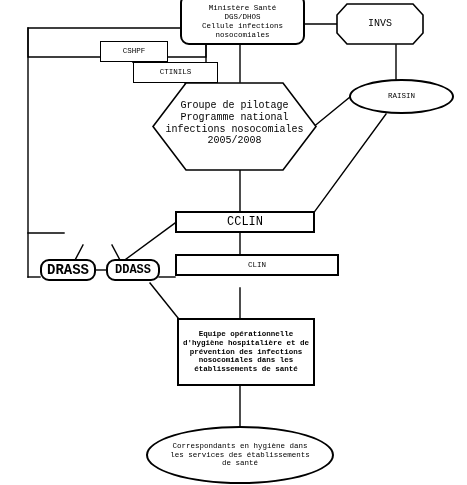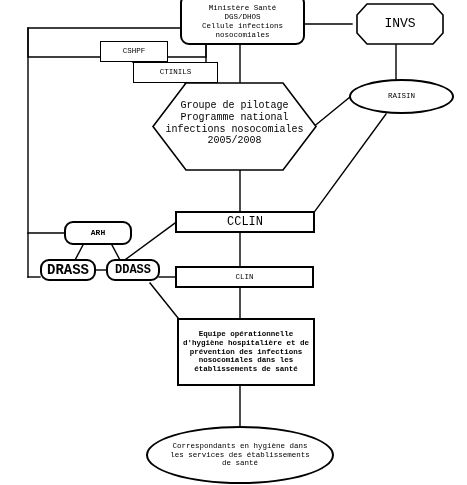--- a/index.html
+++ b/index.html
@@ -123,21 +123,21 @@
     </g>
   </svg>
 
   <div class="node rounded" style="left:180px; top:-6px; width:125px; height:51px; font-size:7.5px; padding-top:5px;">
     <span class="label">Ministère Santé
 DGS/DHOS
 Cellule infections
 nosocomiales</span>
   </div>
 
-  <div class="node poly" style="left:356px; top:3px; width:88px; height:42px; font-size:13px;">
+  <div class="node poly" style="left:336px; top:3px; width:88px; height:42px; font-size:10px;">
     <svg class="hit" viewBox="0 0 88 42" preserveAspectRatio="none">
       <polygon points="11,1 77,1 87,12 87,30 77,41 11,41 1,30 1,12" fill="#ffffff" stroke="#000000" stroke-width="1.6"></polygon>
     </svg>
     <span class="label">INVS</span>
   </div>
 
   <div class="node rect" style="left:63px; top:41px; width:68px; height:21px; font-size:7.5px;margin-left:37px;">
     <span class="label">CSHPF</span>
   </div>
 
@@ -156,33 +156,30 @@
   </div>
 
   <div class="node ellipse" style="left:349px; top:79px; width:105px; height:35px; font-size:7.5px;justify-content:center;">
     <span class="label">RAISIN</span>
   </div>
 
   <div class="node rect-thick" style="left:175px; top:211px; width:140px; height:22px; font-size:12px;justify-content:flex-end;">
     <span class="label">CCLIN</span>
   </div>
 
-  <div class="node rounded bold" style="left:64px; top:221px; width:68px; height:24px; font-size:8px;">
-    <span class="label">ARH</span>
-  </div>
 
   <div class="node rounded bold" style="left:40px; top:259px; width:56px; height:22px; font-size:14px;">
     <span class="label">DRASS</span>
   </div>
 
   <div class="node rounded bold" style="left:106px; top:259px; width:54px; height:22px; font-size:12px;">
     <span class="label">DDASS</span>
   </div>
 
-  <div class="node rect-thick" style="left:175px; top:266px; width:139px; height:22px; font-size:7.5px;">
+  <div class="node rect-thick" style="left:175px; top:254px; width:164px; height:22px; font-size:7.5px;">
     <span class="label">CLIN</span>
   </div>
 
   <div class="node rect-thick bold" style="left:177px; top:318px; width:138px; height:68px; font-size:7.5px;">
     <span class="label">Equipe opérationnelle
 d'hygiène hospitalière et de
 prévention des infections
 nosocomiales dans les
 établissements de santé</span>
   </div>

